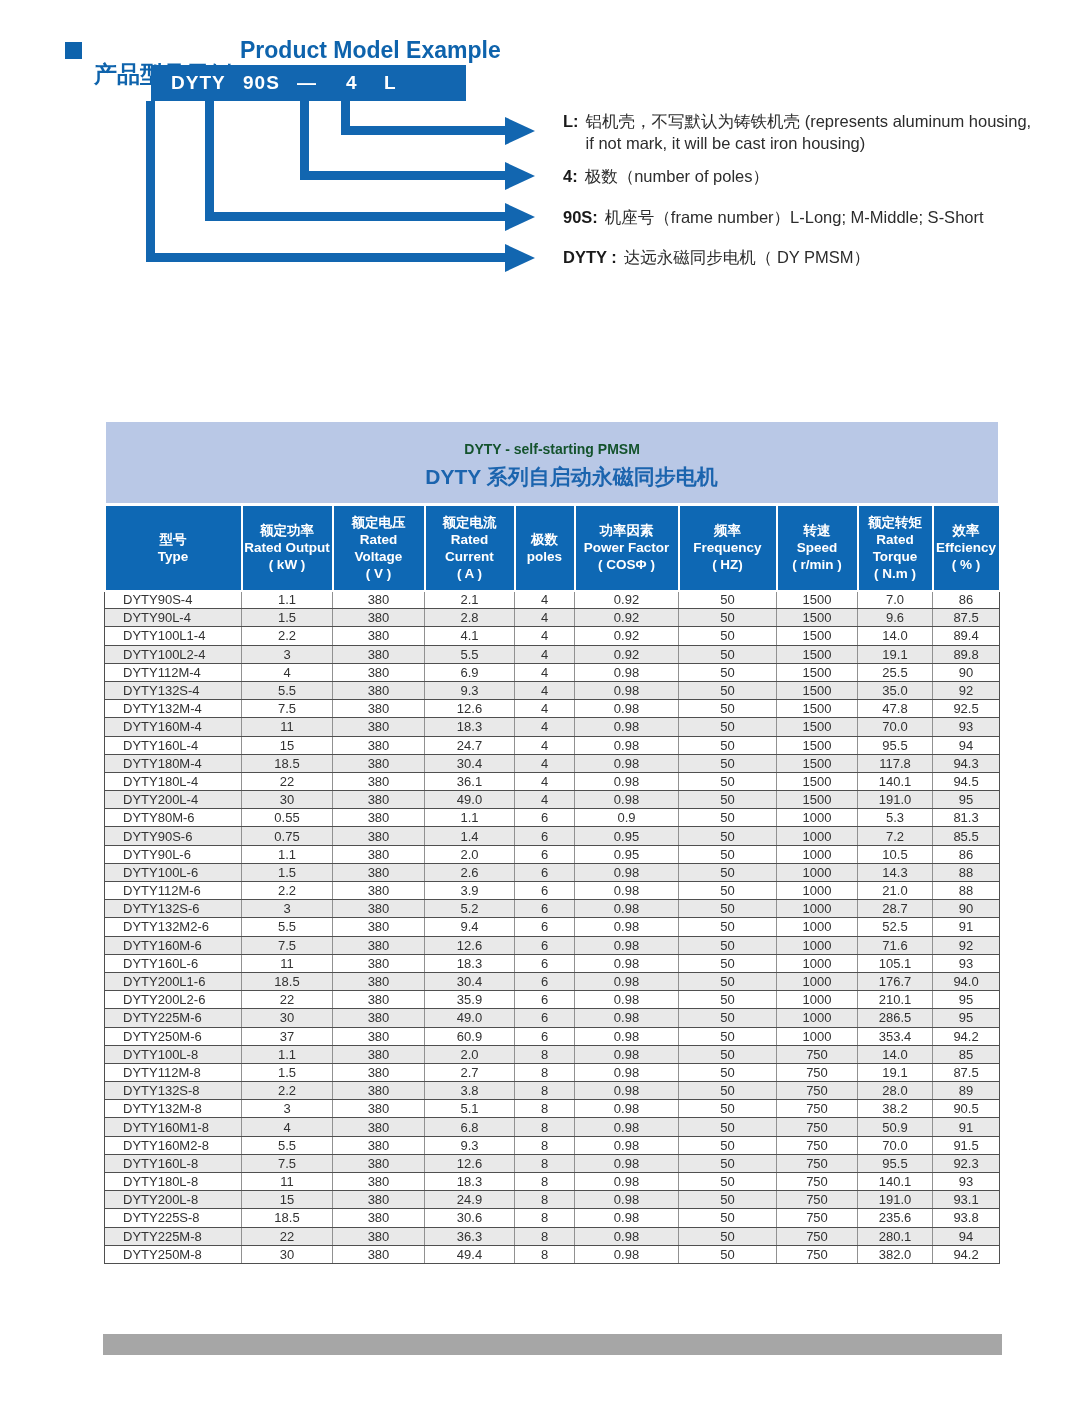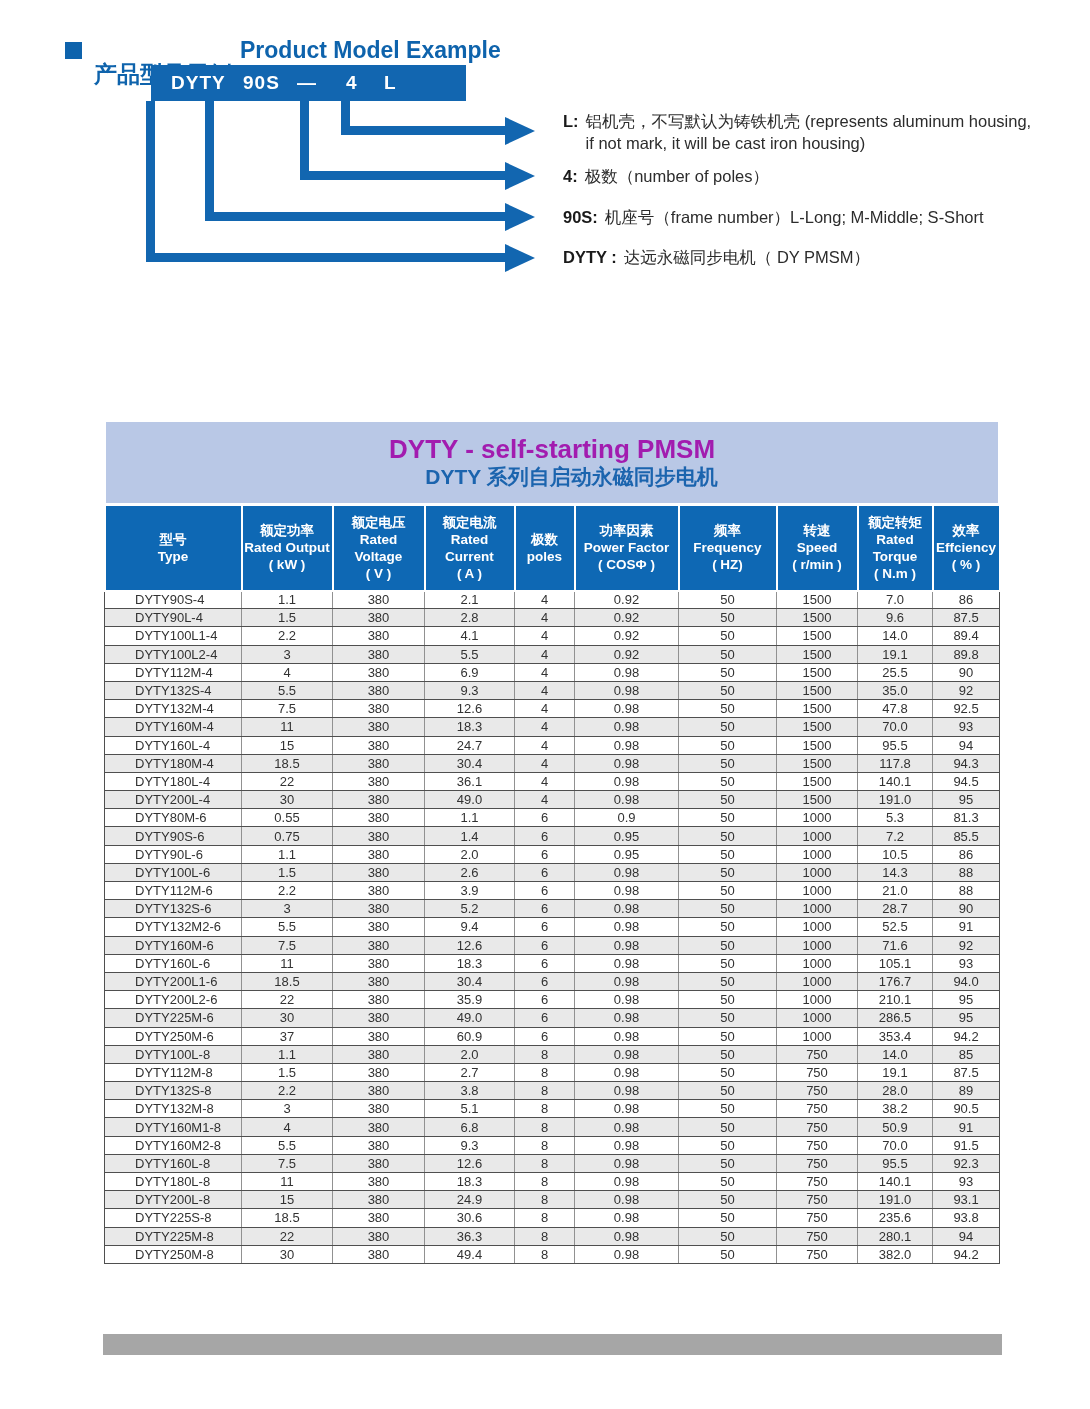--- a/index.html
+++ b/index.html
@@ -41,25 +41,25 @@
   .callout .k { font-weight:bold; color:#1a1a1a; margin-right:7px; white-space:nowrap; }
   .callout:nth-child(1) { top:110px; }
   .callout:nth-child(2) { top:165px; }
   .callout:nth-child(3) { top:206px; }
   .callout:nth-child(4) { top:246px; }
 
   
   .tblwrap { position:absolute; left:103px; top:419px; width:897px; }
   table { border-collapse:collapse; table-layout:fixed; width:895px; background:#fff; }
   tr.band-row th { background:#b9c8e6; border:3px solid #ffffff; height:84px; text-align:center; vertical-align:middle; }
-  .band-l1 { color:#a21caf; font-weight:bold; font-size:26px; line-height:27px; }
+  .band-l1 { color:#14532d; font-weight:bold; font-size:14px; line-height:27px; }
   .band-l2 { color:#1b64ae; font-weight:bold; font-size:21px; line-height:27px;margin-left:39px; }
   tr.head-row th { background:#0e68b4; border:2px solid #ffffff; height:86px; color:#ffffff; font-weight:bold; font-size:13.5px; line-height:17px; text-align:center; vertical-align:middle; padding:2px 1px; }
   tbody td { height:18.2px; font-size:13px; color:#323232; text-align:center; vertical-align:middle; border:1px solid #919191; border-top:1px solid #4f4f4f; border-bottom:1px solid #4f4f4f; padding:0 2px; overflow:hidden; white-space:nowrap; }
-  tbody td:first-child { text-align:left; padding-left:30px; border-left:1px solid #4f4f4f; }
+  tbody td:first-child { text-align:left; padding-left:18px; border-left:1px solid #4f4f4f; }
   tbody td:last-child { border-right:1px solid #4f4f4f; }
   tbody tr:nth-child(even) td { background:#e9e9e9; }
   tbody tr:nth-child(odd) td { background:#ffffff; }
   .footbar { position:absolute; left:103px; top:1334px; width:899px; height:21px; background:#a6a6a6; }
 </style>
 </head>
 <body>
 
 <div class="page">
 

